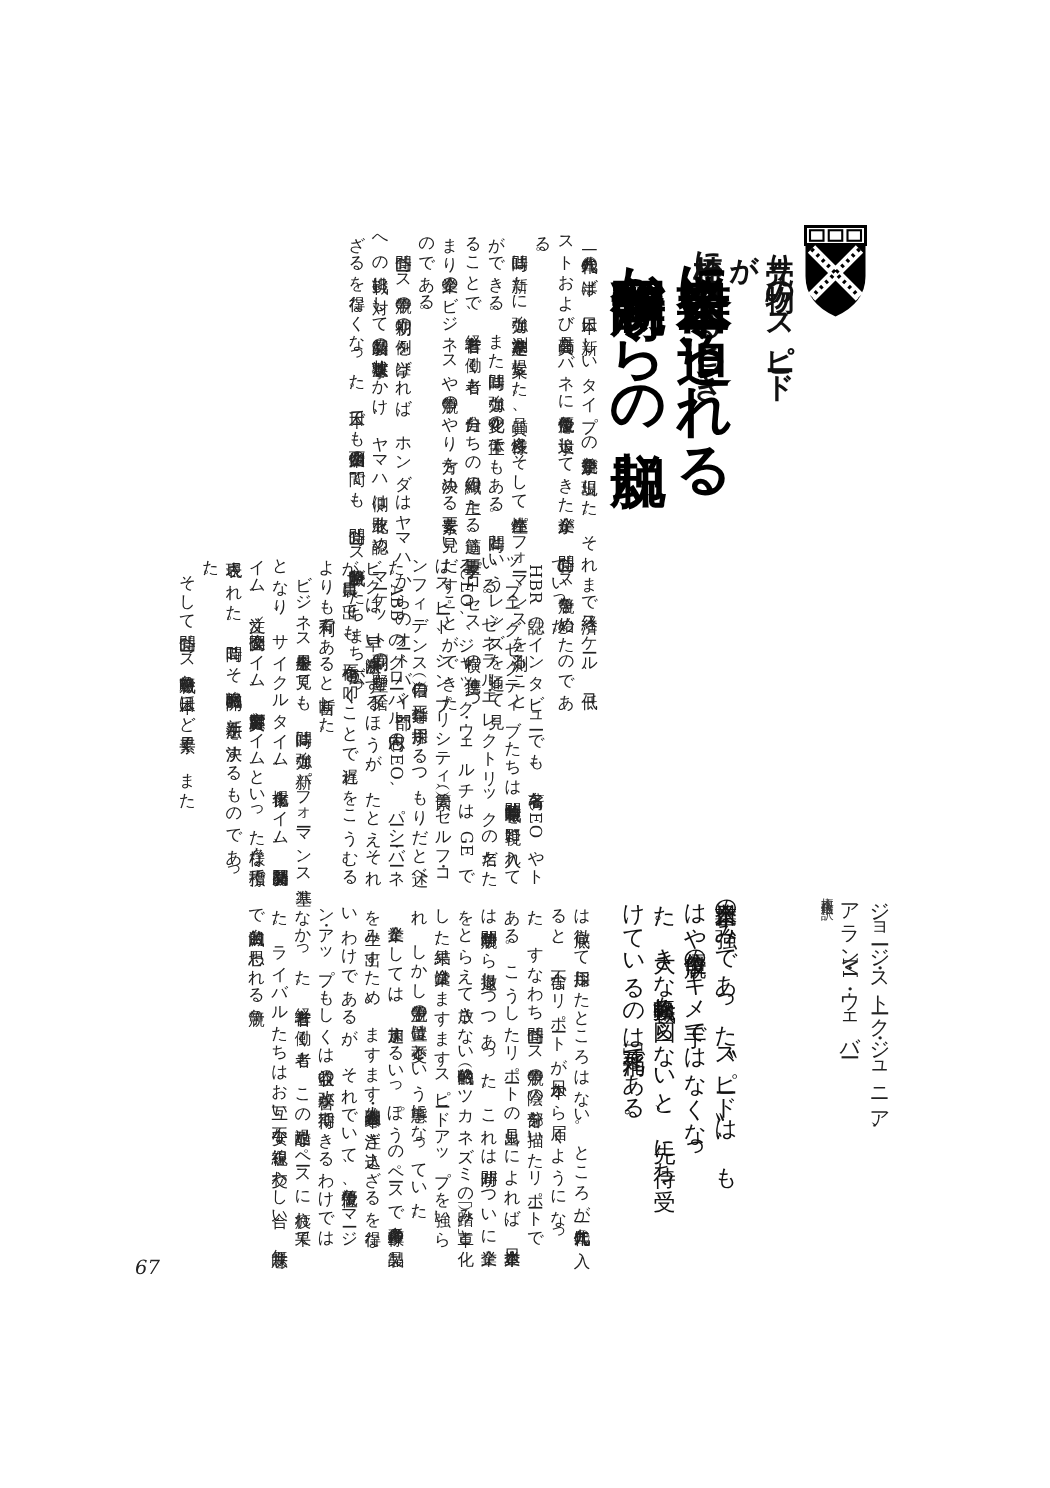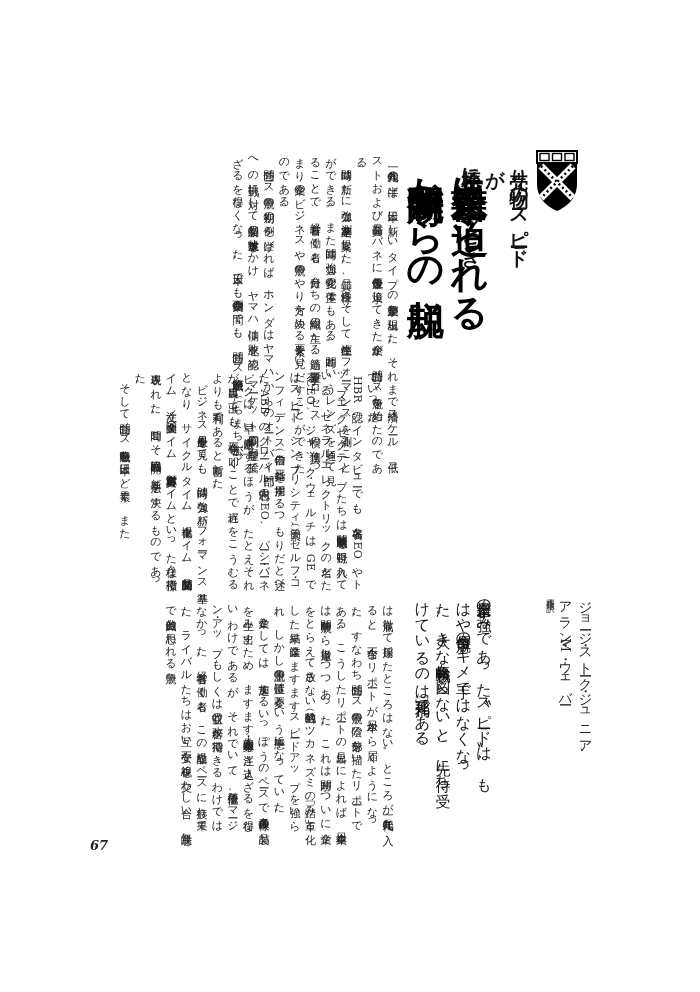--- a/index.html
+++ b/index.html
@@ -27,21 +27,21 @@
   .block-mid { left:100px; top:365px; width:280px; height:220px; }
   .block-bot { left:100px; top:598px; width:295px; height:228px; }
 
   
   .authors { left:496px; top:592px; width:100px; height:200px;
              font-size:13.5px; line-height:20px; color:#222; font-family:"DejaVu Serif", serif; }
   .authors .translator { font-size:8.5px; line-height:11px; color:#333; }
   .lead { left:412px; top:592px; width:82px; height:200px;
           font-family:"DejaVu Sans", sans-serif; font-size:15px; line-height:20.5px; letter-spacing:-0.6px; color:#111; }
 
-  .page-number { left:90px; top:838px; font-family:"DejaVu Serif", serif; font-style:italic; font-weight:bold; font-size:13px; color:#222; }
+  .page-number { left:90px; top:838px; font-family:"DejaVu Serif", serif; font-style:italic; font-weight:normal; font-size:13px; color:#222; }
 </style>
 </head>
 <body>
 
 <div class="abs logo">
   <svg width="42" height="62" viewBox="0 0 42 62">
     <rect x="1" y="1" width="40" height="12" fill="#fff" stroke="#000" stroke-width="2"></rect>
     <rect x="4" y="3.5" width="9" height="7" fill="#fff" stroke="#000" stroke-width="1.4"></rect>
     <rect x="16.5" y="3.5" width="9" height="7" fill="#fff" stroke="#000" stroke-width="1.4"></rect>
     <rect x="29" y="3.5" width="9" height="7" fill="#fff" stroke="#000" stroke-width="1.4"></rect>

